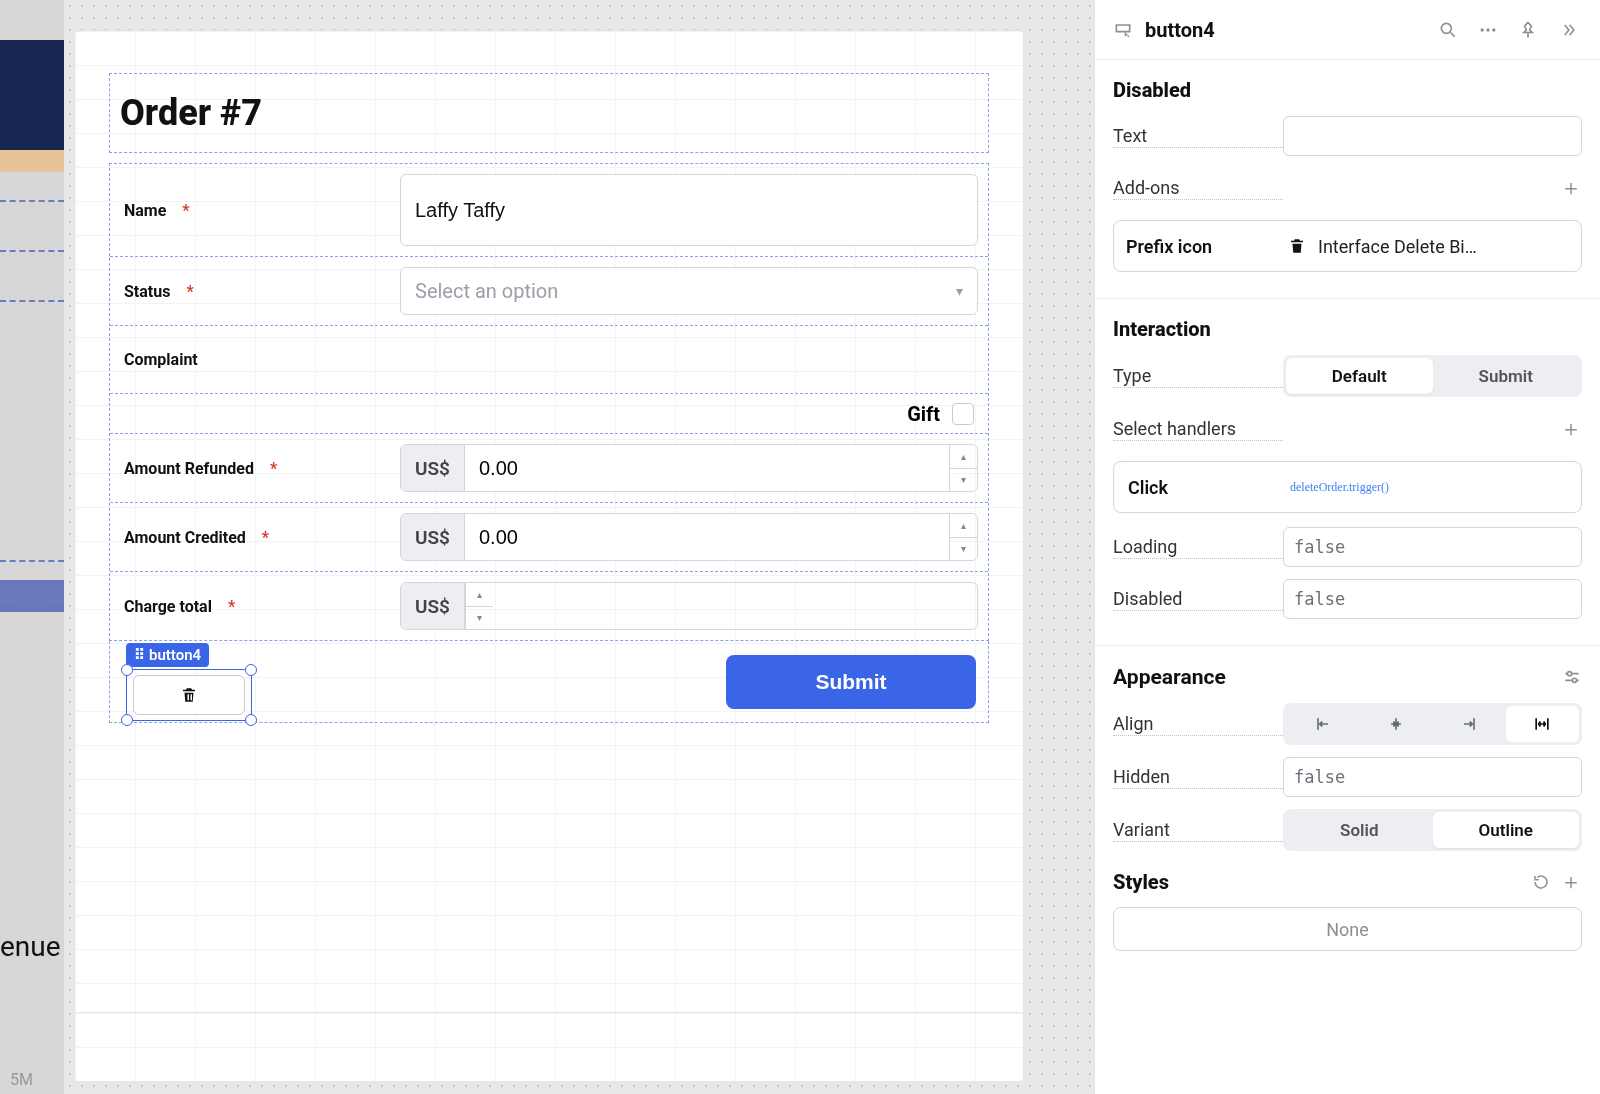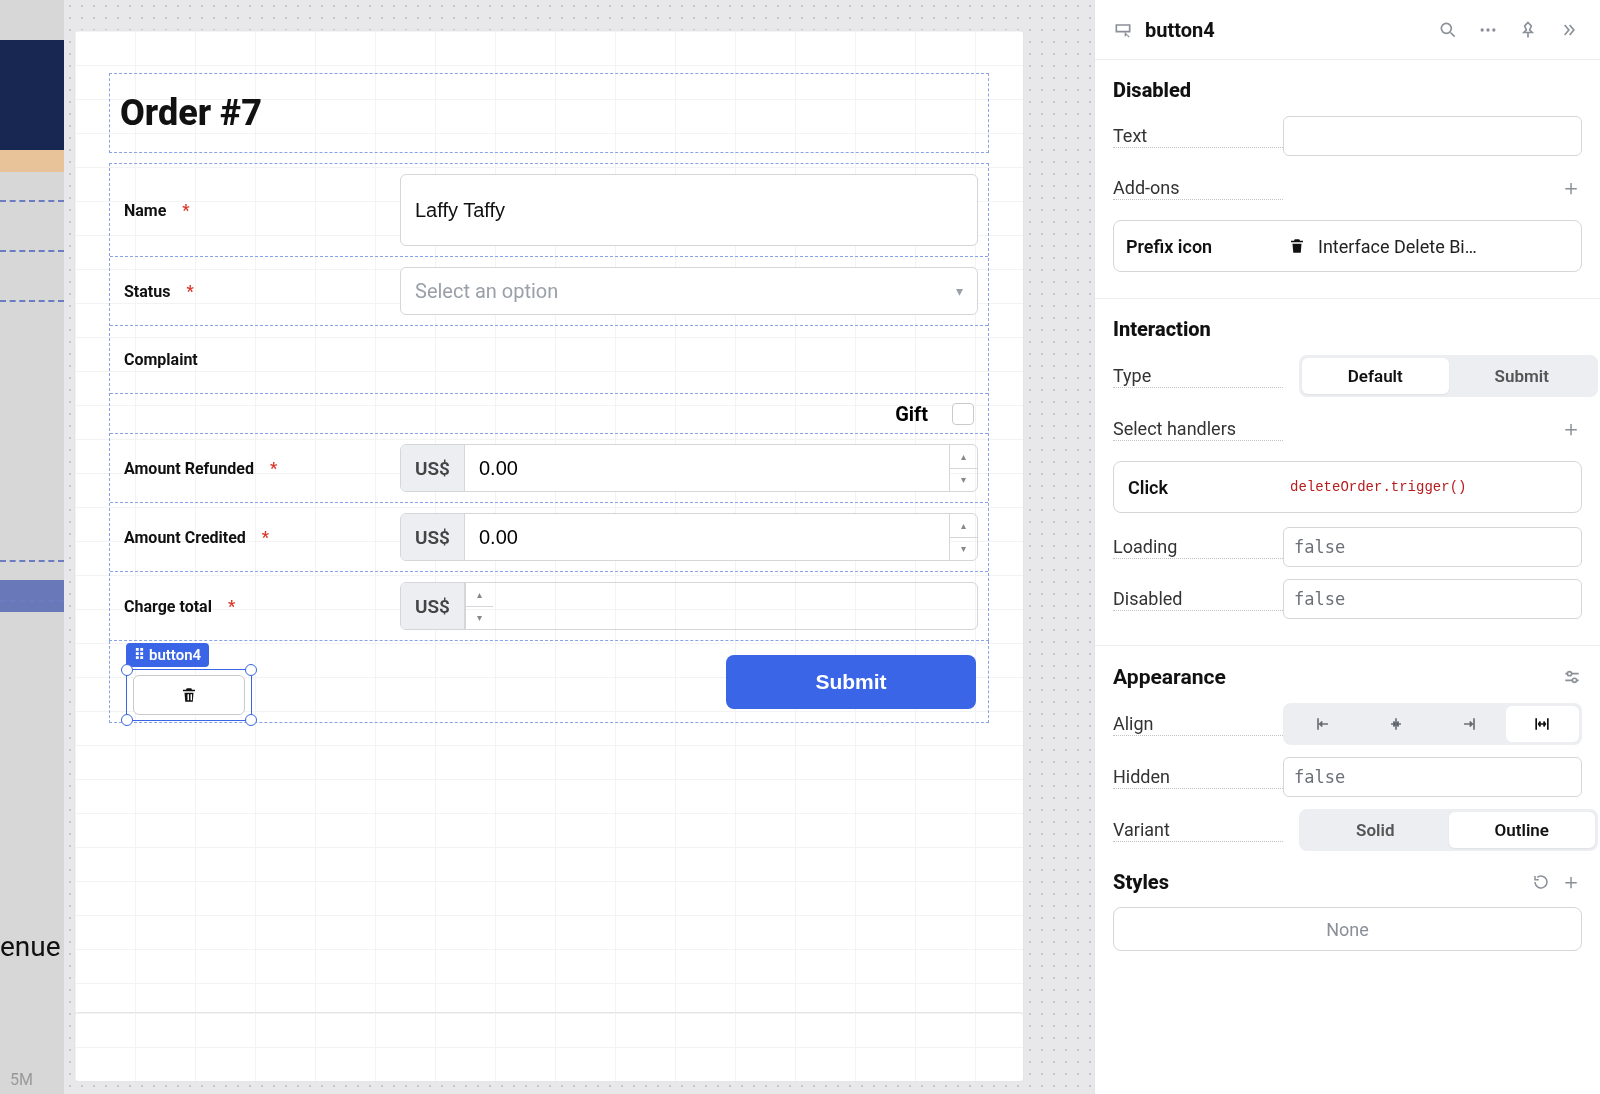--- a/index.html
+++ b/index.html
@@ -51,21 +51,21 @@
   .name-row .text-input { height:72px; }
 
   .currency-wrap { display:flex; width:100%; height:48px; border:1px solid #d4d6da; border-radius:6px; overflow:hidden; }
   .currency-prefix { width:64px; background:#eceef1; border-right:1px solid #d4d6da; display:flex; align-items:center; justify-content:center; font-size:19px; font-weight:600; color:#444;}
   .currency-wrap input { border:none; flex:1; font-size:20px; padding:0 14px; outline:none;}
   .spinner { width:28px; border-left:1px solid #d4d6da; display:flex; flex-direction:column;}
   .spinner div { flex:1; display:flex; align-items:center; justify-content:center; font-size:10px; color:#888; cursor:pointer;}
   .spinner div:first-child { border-bottom:1px solid #d4d6da;}
 
   .gift-row { justify-content:flex-end; padding:6px 14px; min-height:40px;}
-  .gift-row .gift-label { font-size:20px; font-weight:700; margin-right:24px;}
+  .gift-row .gift-label { font-size:20px; font-weight:700; margin-right:12px;}
   .gift-row .chk { width:22px; height:22px; border:1px solid #c8cacd; border-radius:4px; background:#fff;}
 
   .footer-box { margin:0 16px; border:1px dashed #8aa3e8; border-top:none; height:82px; position:relative;}
   .submit-btn { position:absolute; right:12px; top:14px; width:250px; height:54px; background:#3a65e6; color:#fff; border:none; border-radius:8px; font-size:21px; font-weight:700; cursor:pointer;}
 
   
   .sel-wrap { position:absolute; left:16px; top:2px; }
   .sel-tag { background:#3a65e6; color:#fff; font-size:15px; font-weight:600; padding:3px 8px; border-radius:4px; display:inline-flex; align-items:center; gap:6px;}
   .sel-tag .grip { letter-spacing:-2px; }
   .sel-body { width:126px; height:52px; border:1.5px solid #3a65e6; border-radius:4px; position:relative; margin-top:2px; display:flex; align-items:center; justify-content:center;}
@@ -93,26 +93,26 @@
   .prop-row .plabel { width:170px; font-size:18px; color:#333;}
   .prop-row .plabel.dotted { border-bottom:1.5px dotted #c0c3c8; display:inline-block; padding-bottom:1px;}
   .prop-row .pcontrol { flex:1; }
   .insp-input { width:100%; height:40px; border:1px solid #d4d6da; border-radius:6px; padding:0 10px; font-size:17px; font-family:ui-monospace,Menlo,monospace; color:#6b6f76; background:#fff;}
   .addon-row { display:flex; align-items:center; height:52px; border:1px solid #d4d6da; border-radius:8px; padding:0 12px; gap:12px;}
   .addon-row .addon-label { font-weight:600; width:150px;}
   .addon-row .addon-icon { color:#222;}
   .addon-row .addon-val { flex:1; color:#222; white-space:nowrap; overflow:hidden; text-overflow:ellipsis; font-size:18px;}
   .plus { color:#8a8f98; font-size:22px; cursor:pointer;}
   .hline { border:none; border-top:1px solid #ececec; margin:18px -18px;}
-  .seg { display:flex; background:#eceef1; border-radius:8px; padding:3px; width:100%;margin-left:16px;}
+  .seg { display:flex; background:#eceef1; border-radius:8px; padding:3px; width:100%;}
   .seg .opt { flex:1; text-align:center; padding:8px 0; border-radius:6px; font-size:17px; font-weight:600; color:#555; cursor:pointer;}
   .seg .opt.active { background:#fff; color:#111; box-shadow:0 1px 2px rgba(0,0,0,.06);}
   .handler-box { display:flex; align-items:center; height:52px; border:1px solid #d4d6da; border-radius:8px; padding:0 14px; gap:12px;justify-content:center;}
   .handler-box .ev { font-weight:600; width:150px;}
-  .handler-box .code { font-family:Liberation Mono, monospace; color:#b91c1c; flex:1; font-size:14px;}
+  .handler-box .code { font-family:Liberation Serif, serif; color:#3b82f6; flex:1; font-size:12px;}
   .align-seg { display:flex; background:#eceef1; border-radius:8px; padding:3px;}
   .align-seg .aopt { flex:1; display:flex; align-items:center; justify-content:center; height:36px; border-radius:6px; cursor:pointer; color:#6b6f76;}
   .align-seg .aopt.active { background:#fff; color:#111;}
   .styles-row { display:flex; align-items:center;}
   .styles-row h4 { font-weight:800; font-size:20px; flex:1;}
   .styles-none { height:44px; border:1px solid #d4d6da; border-radius:8px; display:flex; align-items:center; justify-content:center; color:#8a8f98; margin-top:10px;}
 
   svg { display:block; }
 </style>
 </head>

